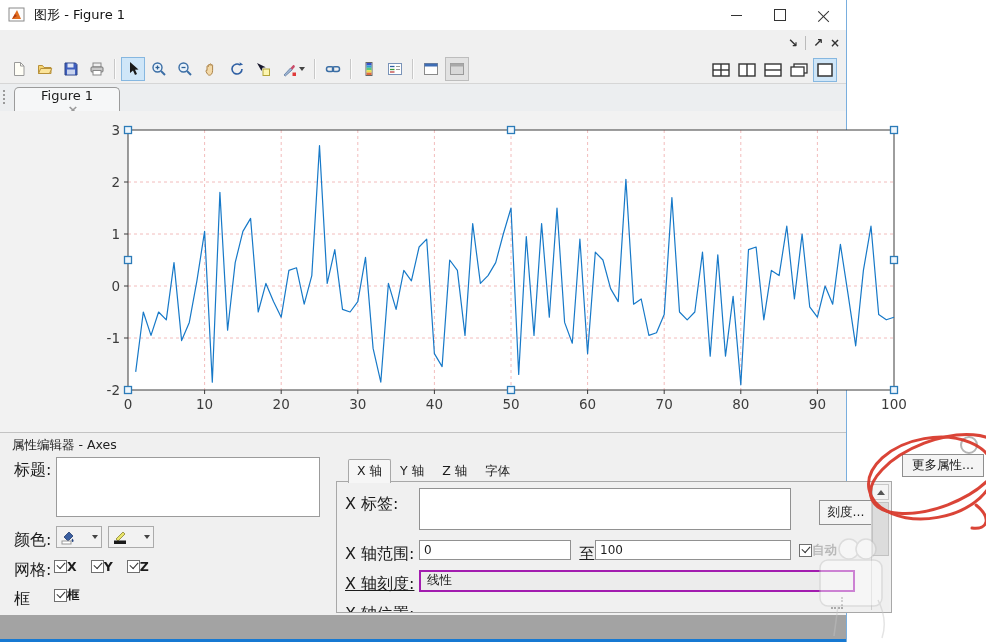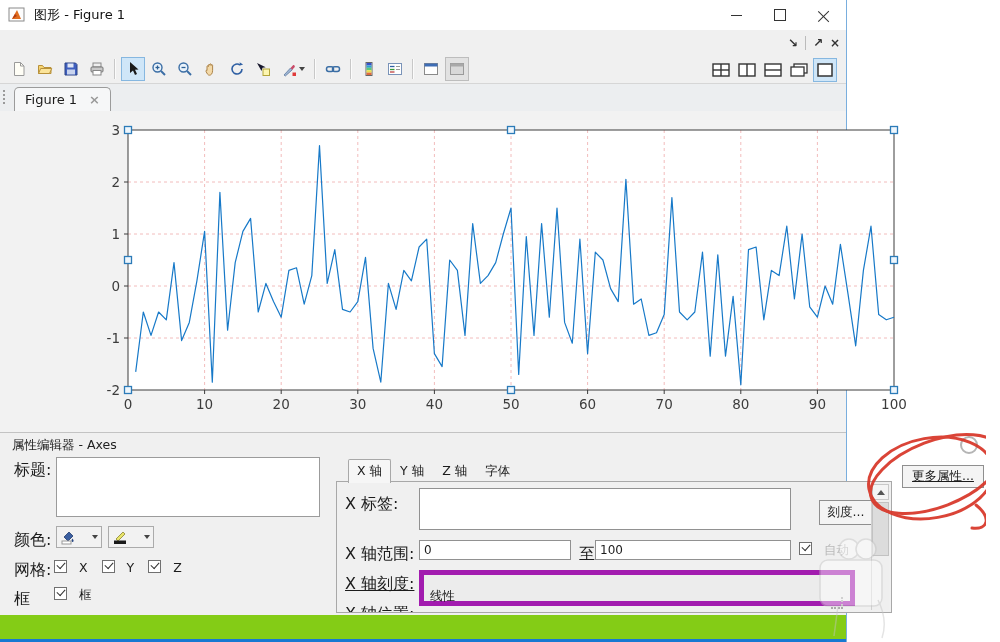--- a/index.html
+++ b/index.html
@@ -1,17 +1,17 @@
 <!DOCTYPE html>
 <html><head>
 <meta charset="utf-8">
 <style>
   html,body{margin:0;padding:0;background:#fff;width:1000px;height:642px;overflow:hidden;
     font-family:"DejaVu Sans","Liberation Sans",sans-serif;}
-  .window{position:absolute;left:0;top:0;width:847px;height:642px;background:#84cc16;
+  .window{position:absolute;left:0;top:0;width:847px;height:642px;background:#a3a3a3;
     border-right:1px solid #79aede;box-sizing:border-box;}
   
   .titlebar{position:absolute;left:0;top:0;width:100%;height:30px;background:#ffffff;display:flex;align-items:center;}
   .app-icon{margin-left:8px;width:18px;height:16px;display:inline-block;}
   .title{margin-left:8px;font-size:13px;color:#111;}
   .wcontrols{position:absolute;right:0;top:0;height:30px;display:flex;}
   .wbtn{width:44px;height:30px;display:flex;align-items:center;justify-content:center;}
   .glyph-min{width:11px;height:0;border-top:1px solid #333;}
   .glyph-max{width:10px;height:10px;border:1px solid #333;}
   .glyph-close{position:relative;width:12px;height:12px;}
@@ -28,43 +28,43 @@
   .toolbar{position:absolute;left:0;top:55px;width:100%;height:29px;background:#f0f0f0;border-bottom:1px solid #d6d6d6;display:flex;align-items:center;box-sizing:border-box;}
   .tbtn{width:24px;height:24px;margin:0 1px;display:flex;align-items:center;justify-content:center;border:1px solid transparent;box-sizing:border-box;}
   .tbtn.selected{background:#cfe6f8;border-color:#86b7e0;}
   .tbtn.pressed{background:#e2e2e2;border-color:#bdbdbd;}
   .tsep{width:0;height:20px;border-left:1px solid #c8c8c8;border-right:1px solid #fbfbfb;margin:0 4px;}
   .caret{width:0;height:0;border-left:3.5px solid transparent;border-right:3.5px solid transparent;border-top:4px solid #444;margin-left:2px;}
   .toolbar-right{position:absolute;right:8px;top:0;height:29px;display:flex;align-items:center;}
   
   .tabbar{position:absolute;left:0;top:84px;width:100%;height:27px;background:#eceef0;}
   .grip{position:absolute;left:3px;top:6px;width:3px;height:14px;border-left:2px dotted #9a9a9a;}
-  .ftab{position:absolute;left:14px;top:3px;height:24px;min-width:96px;background:#f6f7f8;border:1px solid #9b9b9b;border-bottom:none;border-radius:5px 5px 0 0;display:flex;align-items:center;padding:0 10px;box-sizing:border-box;}
+  .ftab{position:absolute;left:14px;top:3px;height:24px;min-width:96px;background:#f6f7f8;border:1px solid #9b9b9b;border-bottom:none;border-radius:5px 5px 0 0;display:flex;align-items:center;padding:0 26px;box-sizing:border-box;flex-direction:column;}
   .ftab .tlabel{font-size:13px;color:#1a1a1a;}
   .tabclose{margin-left:12px;font-size:13px;color:#9a9a9a;font-weight:bold;line-height:1;}
   
   .figure-area{position:absolute;left:0;top:111px;width:100%;height:321px;background:#f2f2f2;}
   .ticklabel{font-size:13.5px;fill:#3c3c3c;font-family:"DejaVu Sans","Liberation Sans",sans-serif;}
   
   .pe{position:absolute;left:0;top:432px;width:100%;height:183px;background:#f0f0f0;border-top:1px solid #c3c3c3;box-sizing:border-box;}
   .pe-header{position:absolute;left:12px;top:4px;font-size:12.5px;color:#222;}
   .pe-circle{position:absolute;left:960px;top:3px;width:14px;height:14px;border:2px solid #b5b5b5;border-radius:50%;}
   .pelabel{position:absolute;font-size:16px;color:#1c1c1c;white-space:nowrap;}
   .title-box{position:absolute;left:56px;top:24px;width:264px;height:60px;background:#fff;border:1px solid #9b9b9b;resize:none;font-size:12px;box-sizing:border-box;}
   .combo-btn{position:absolute;width:46px;height:22px;background:#f2f2f2;border:1px solid #ababab;display:flex;align-items:center;justify-content:space-between;padding:0 3px;box-sizing:border-box;}
   .cb{display:inline-block;width:13px;height:13px;background:#fff;border:1px solid #707070;position:relative;box-sizing:border-box;vertical-align:middle;}
   .cb.checked::after{content:"";position:absolute;left:2px;top:1px;width:7px;height:4px;border-left:1.8px solid #333;border-bottom:1.8px solid #333;transform:rotate(-48deg);}
-  .cbwrap{display:inline-flex;gap:12px;font-size:12.5px;color:#1c1c1c;margin-right:14px;}
+  .cbwrap{display:inline-flex;align-items:center;gap:0;font-size:12.5px;color:#1c1c1c;margin-right:14px;font-weight:bold;}
   
   .pe-tabs{position:absolute;left:336px;top:26px;height:23px;display:flex;padding-left:12px;}
   .petab{height:23px;padding:0 8px;font-size:12.5px;color:#1c1c1c;display:flex;align-items:center;border:1px solid transparent;border-bottom:none;}
   .petab.active{background:#f6f6f6;border-color:#a8a8a8;border-radius:2px 2px 0 0;position:relative;z-index:3;}
   .pe-panel{position:absolute;left:336px;top:48px;width:556px;height:132px;border:1px solid #a8a8a8;background:#f0f0f0;box-sizing:border-box;overflow:hidden;}
   .pe-input{position:absolute;background:#fff;border:1px solid #919191;font-size:12px;color:#1c1c1c;padding:0 4px;box-sizing:border-box;font-family:"DejaVu Sans","Liberation Sans",sans-serif;}
-  .pe-drop{position:absolute;background:#ececec;border:5px solid #a21caf;font-size:12.5px;color:#1c1c1c;padding:13px 6px;box-sizing:border-box;}
+  .pe-drop{position:absolute;background:#ececec;border:2px solid #a21caf;font-size:12.5px;color:#1c1c1c;padding:0 6px;box-sizing:border-box;}
   .pe-btn{position:absolute;background:#f4f4f4;border:1px solid #8f8f8f;font-size:12.5px;color:#1c1c1c;display:flex;align-items:center;justify-content:center;box-sizing:border-box;}
   .scrollbar{position:absolute;right:2px;top:2px;width:17px;height:126px;background:#efefef;border-left:1px solid #d0d0d0;}
   .sb-up{width:17px;height:16px;background:#f4f4f4;border:1px solid #c8c8c8;box-sizing:border-box;display:flex;align-items:center;justify-content:center;}
   .sb-up::after{content:"";width:0;height:0;border-left:4px solid transparent;border-right:4px solid transparent;border-bottom:5px solid #555;}
   .sb-thumb{margin-top:2px;width:17px;height:54px;background:#dcdcdc;border:1px solid #c2c2c2;box-sizing:border-box;}
   .faded{color:#b9b9b9;}
   
   .blue-bottom{position:absolute;left:0;bottom:0;width:100%;height:3px;background:#1679d2;}
   .overlay{position:absolute;left:0;top:0;pointer-events:none;}
   .resize-grip{position:absolute;right:3px;bottom:6px;width:10px;height:10px;border-right:2px dotted #aaa;border-bottom:2px dotted #aaa;}
@@ -391,21 +391,21 @@
       <div class="pe-drop" style="left:82px;top:88px;width:436px;height:22px;">线性</div>
 
       <div class="pelabel" style="left:8px;top:122px;">X 轴位置:</div>
 
       <div class="scrollbar">
         <div class="sb-up"></div>
         <div class="sb-thumb"></div>
       </div>
     </div>
 
-    <div class="pe-btn" style="left:902px;top:32px;width:82px;height:23px;text-decoration:underline;">更多属性...</div>
+    <div class="pe-btn" style="left:902px;top:21px;width:82px;height:23px;">更多属性...</div>
     <div class="resize-grip"></div>
   </div>
 
   <div class="blue-bottom"></div>
 
   <svg class="overlay" width="986" height="642" style="opacity:0.45;">
     <g fill="#ffffff" stroke="#c4c4c4" stroke-width="1.5">
       <circle cx="849" cy="549" r="10"></circle>
       <circle cx="866" cy="549" r="10"></circle>
       <rect x="820" y="560" width="62" height="46" rx="8"></rect>

